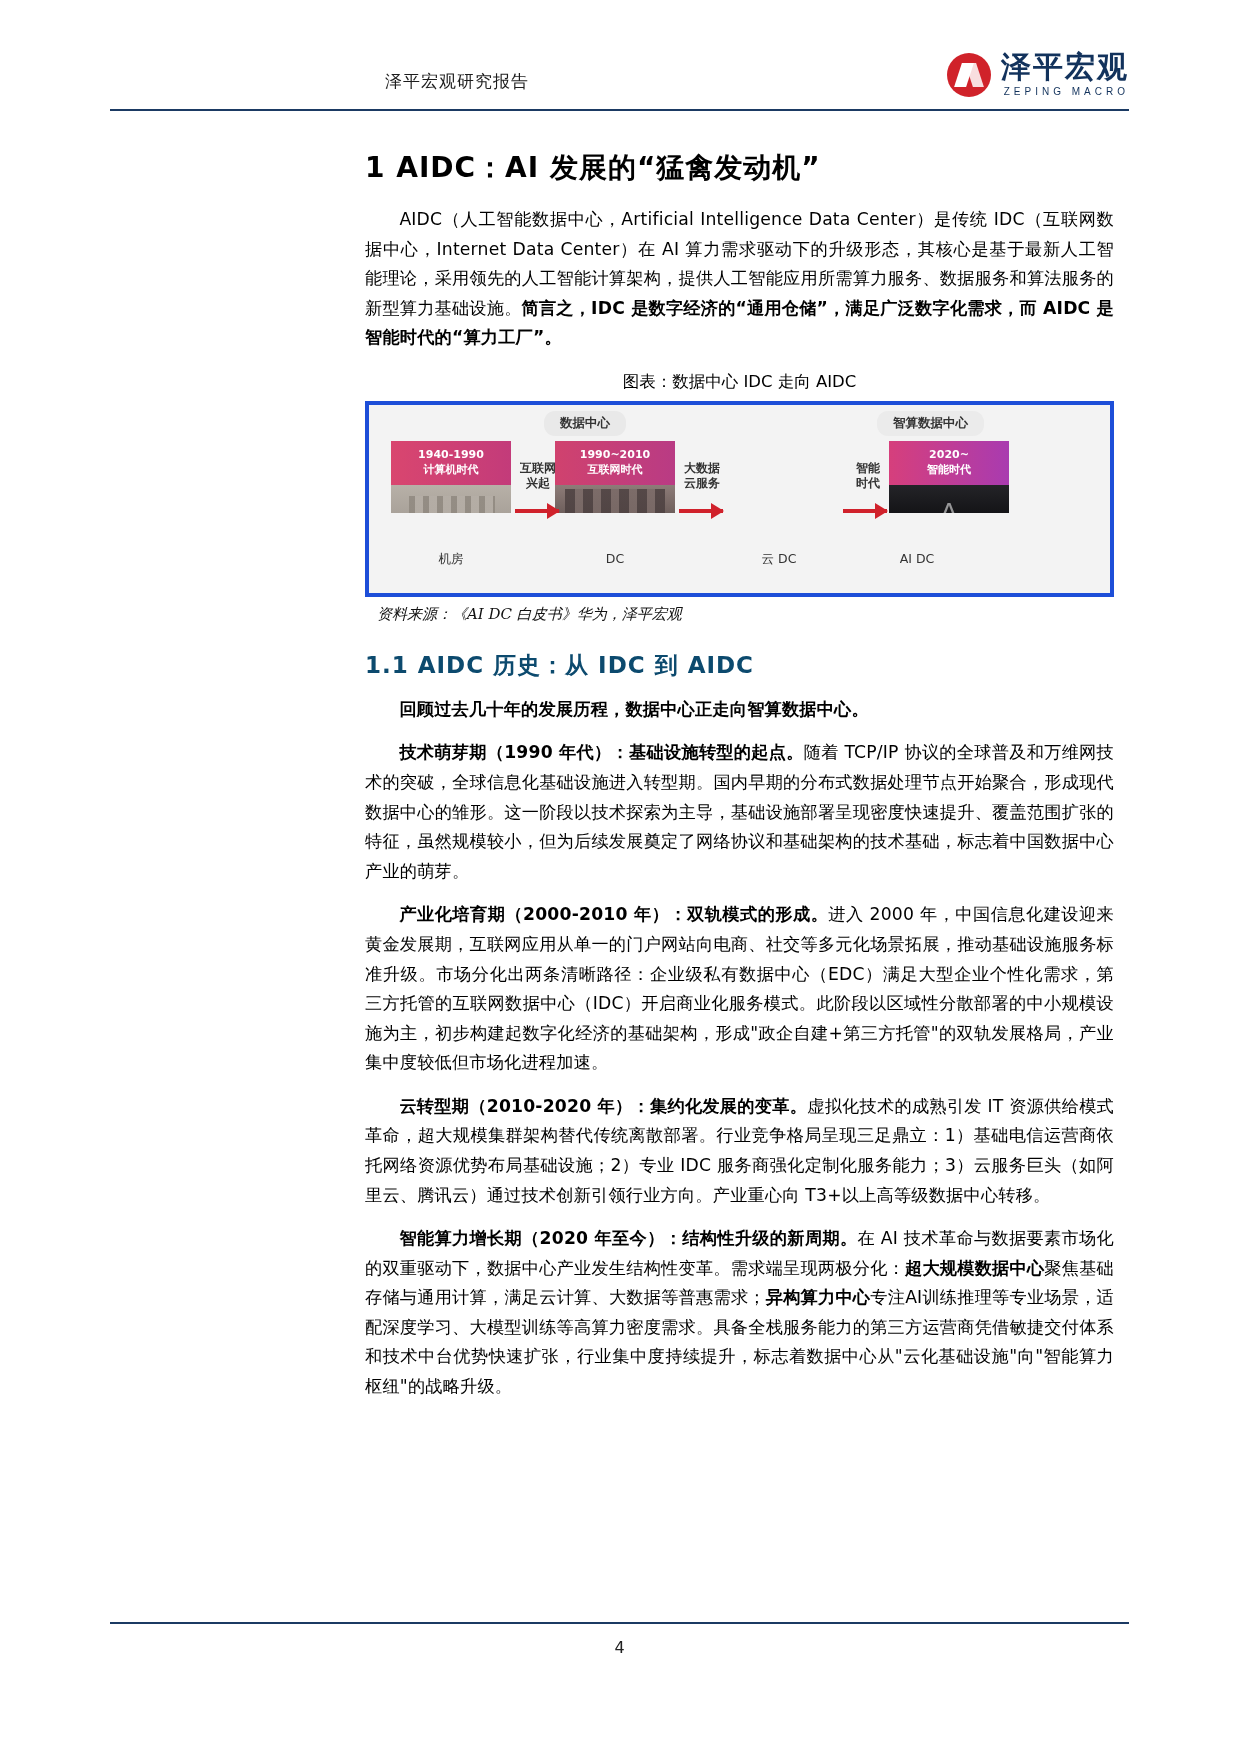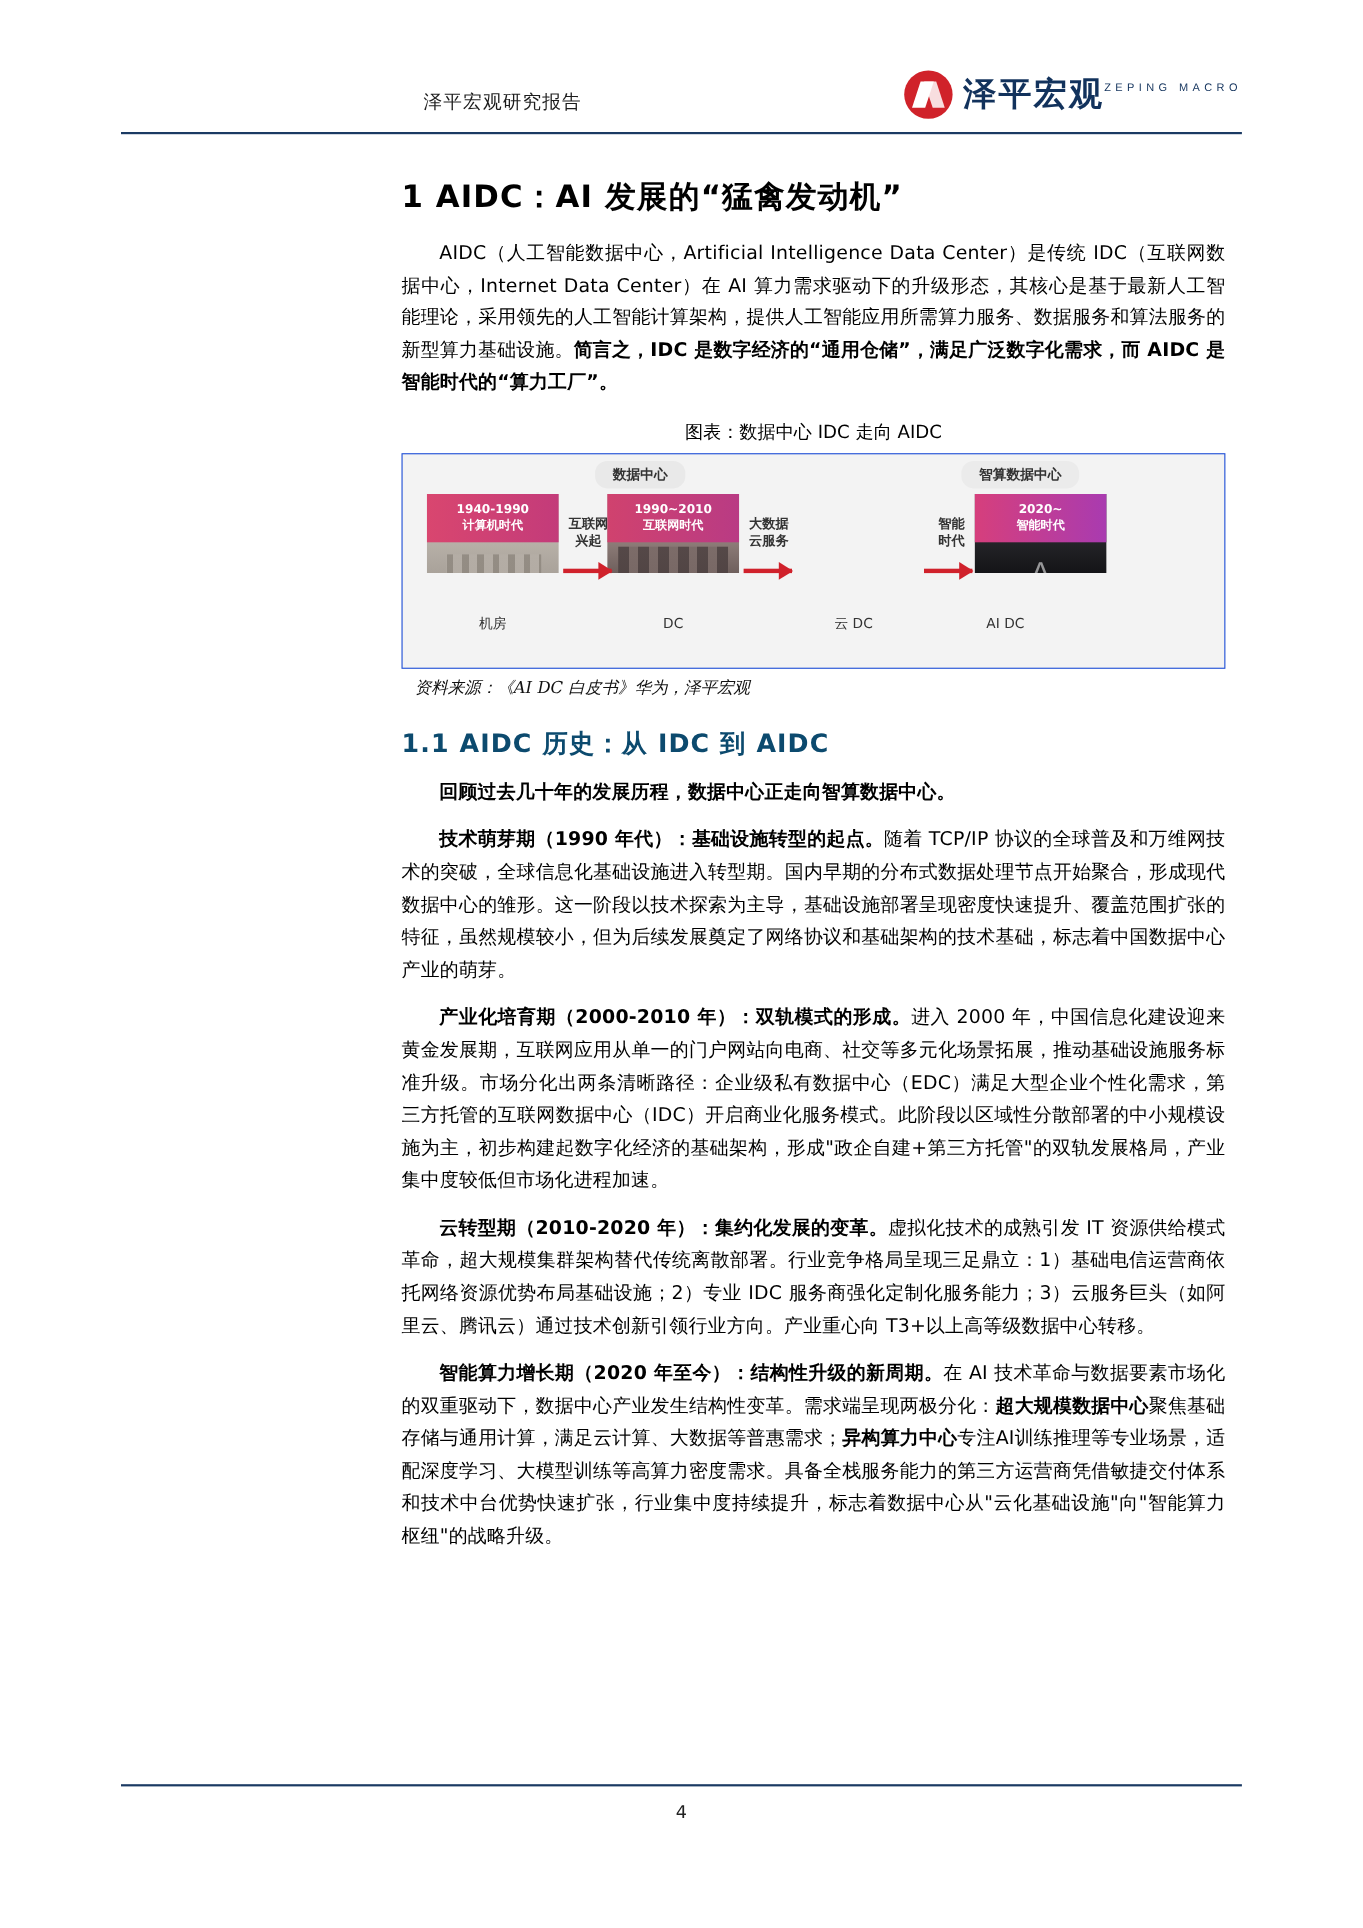--- a/index.html
+++ b/index.html
@@ -13,21 +13,21 @@
     font-family: "Liberation Serif", serif;
     color: #000;
     position: relative;
     overflow: hidden;
   }
   .page {
     position: relative;
     width: 1239px;
     height: 1753px;
     box-sizing: border-box;
-    padding: 12px 110px;
+    padding: 0 110px;
   }
 
   
   .header {
     display: flex;
     align-items: flex-end;
     justify-content: space-between;
     padding-top: 52px;
     padding-bottom: 10px;
     border-bottom: 2px solid #1b3a63;
@@ -70,21 +70,21 @@
     left: 22px;
     top: 10px;
     width: 11px;
     height: 24px;
     background: #ffffff;
     transform: skewX(18deg);
     opacity: .85;
   }
   .logo-text {
     display: flex;
-    flex-direction: row;
+    flex-direction: column;
     line-height: 1;
   }
   .logo-cn {
     font-family: "DejaVu Sans", sans-serif;
     font-size: 30px;
     font-weight: bold;
     color: #12325c;
     letter-spacing: 2px;
   }
   .logo-en {
@@ -139,21 +139,21 @@
   .fig-source {
     font-family: "DejaVu Serif", serif;
     font-style: italic;
     font-size: 15px;
     margin: 8px 0 4px 12px;
     color: #111;
   }
 
   
   .figure {
-    border: 1px solid #1d4ed8;
+    border: 4px solid #1d4ed8;
     background: #f3f3f3;
     height: 196px;
     position: relative;
     box-sizing: border-box;
     overflow: hidden;
   }
   .fig-inner {
     position: absolute;
     inset: 0;
     padding: 8px 12px;

